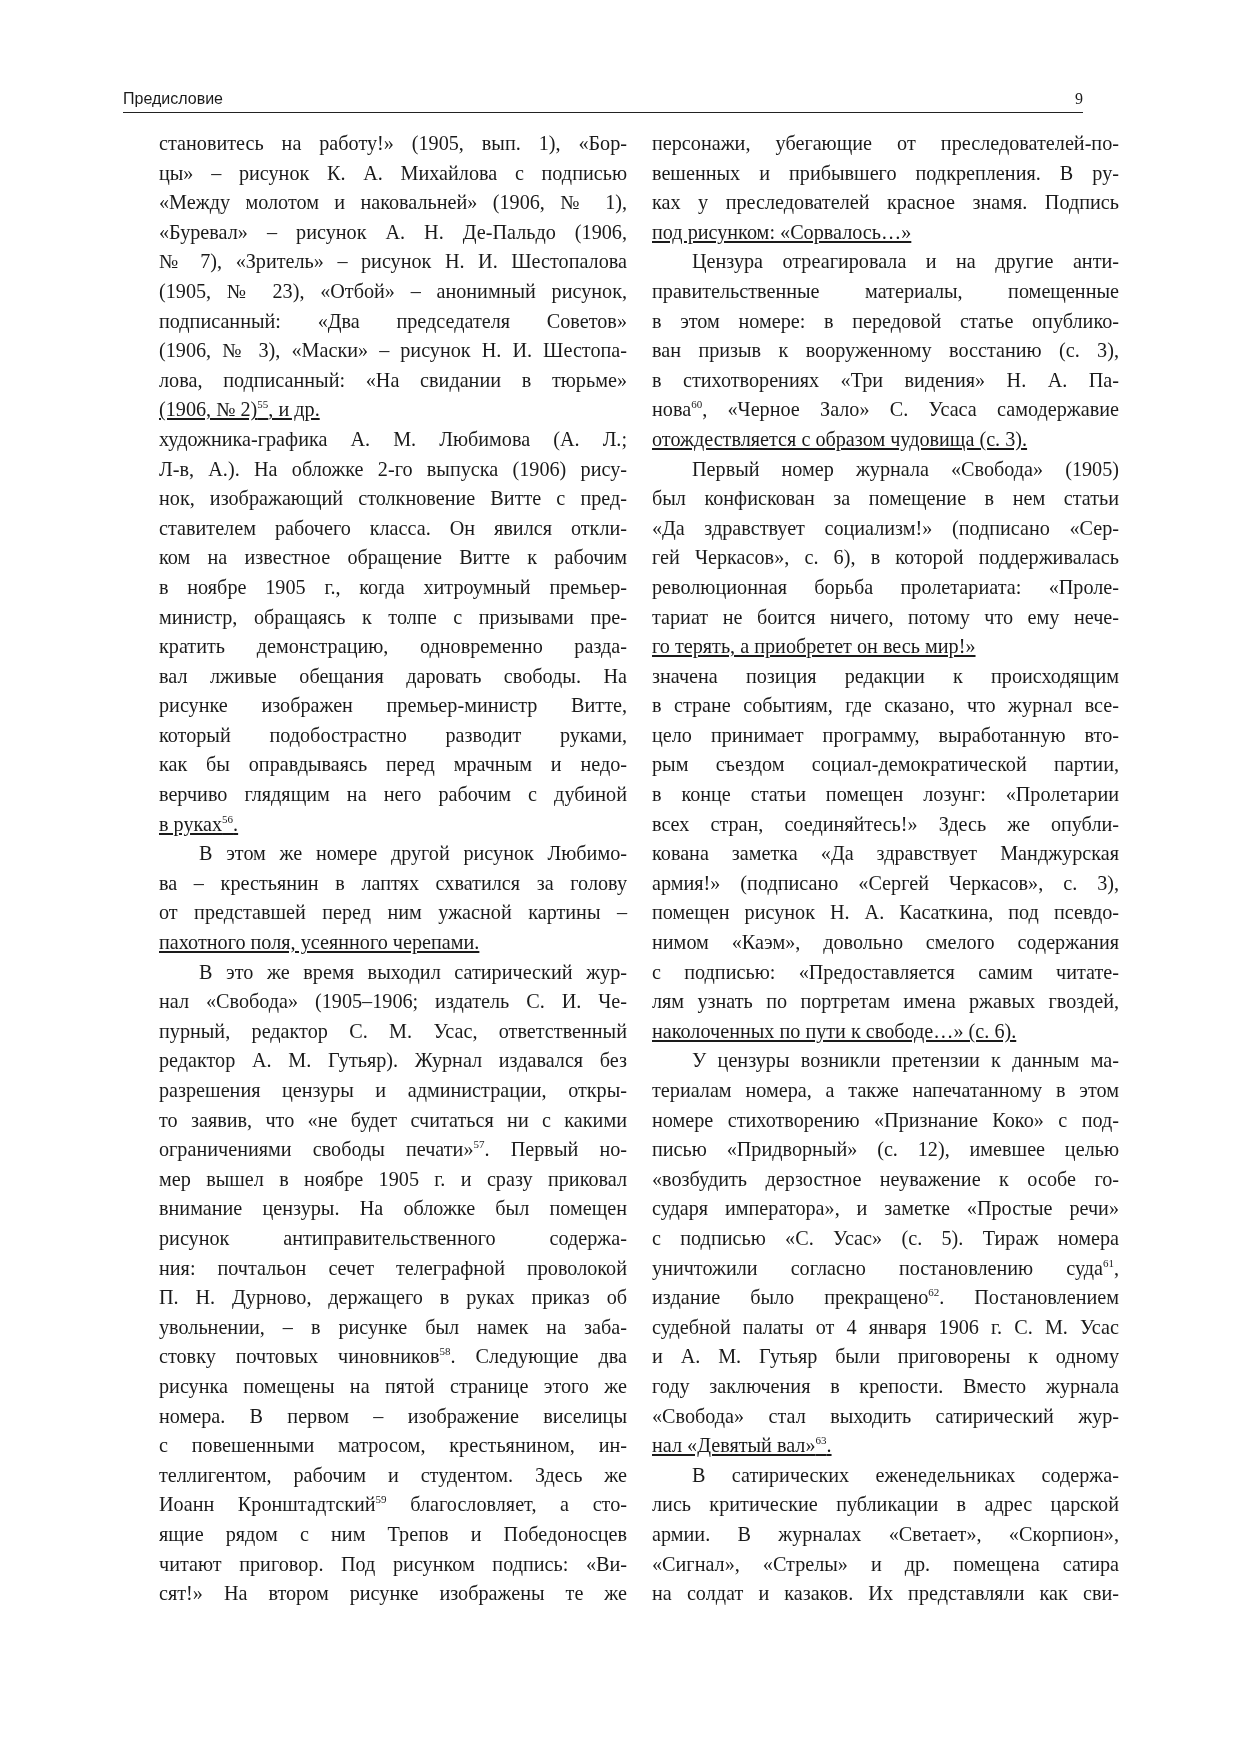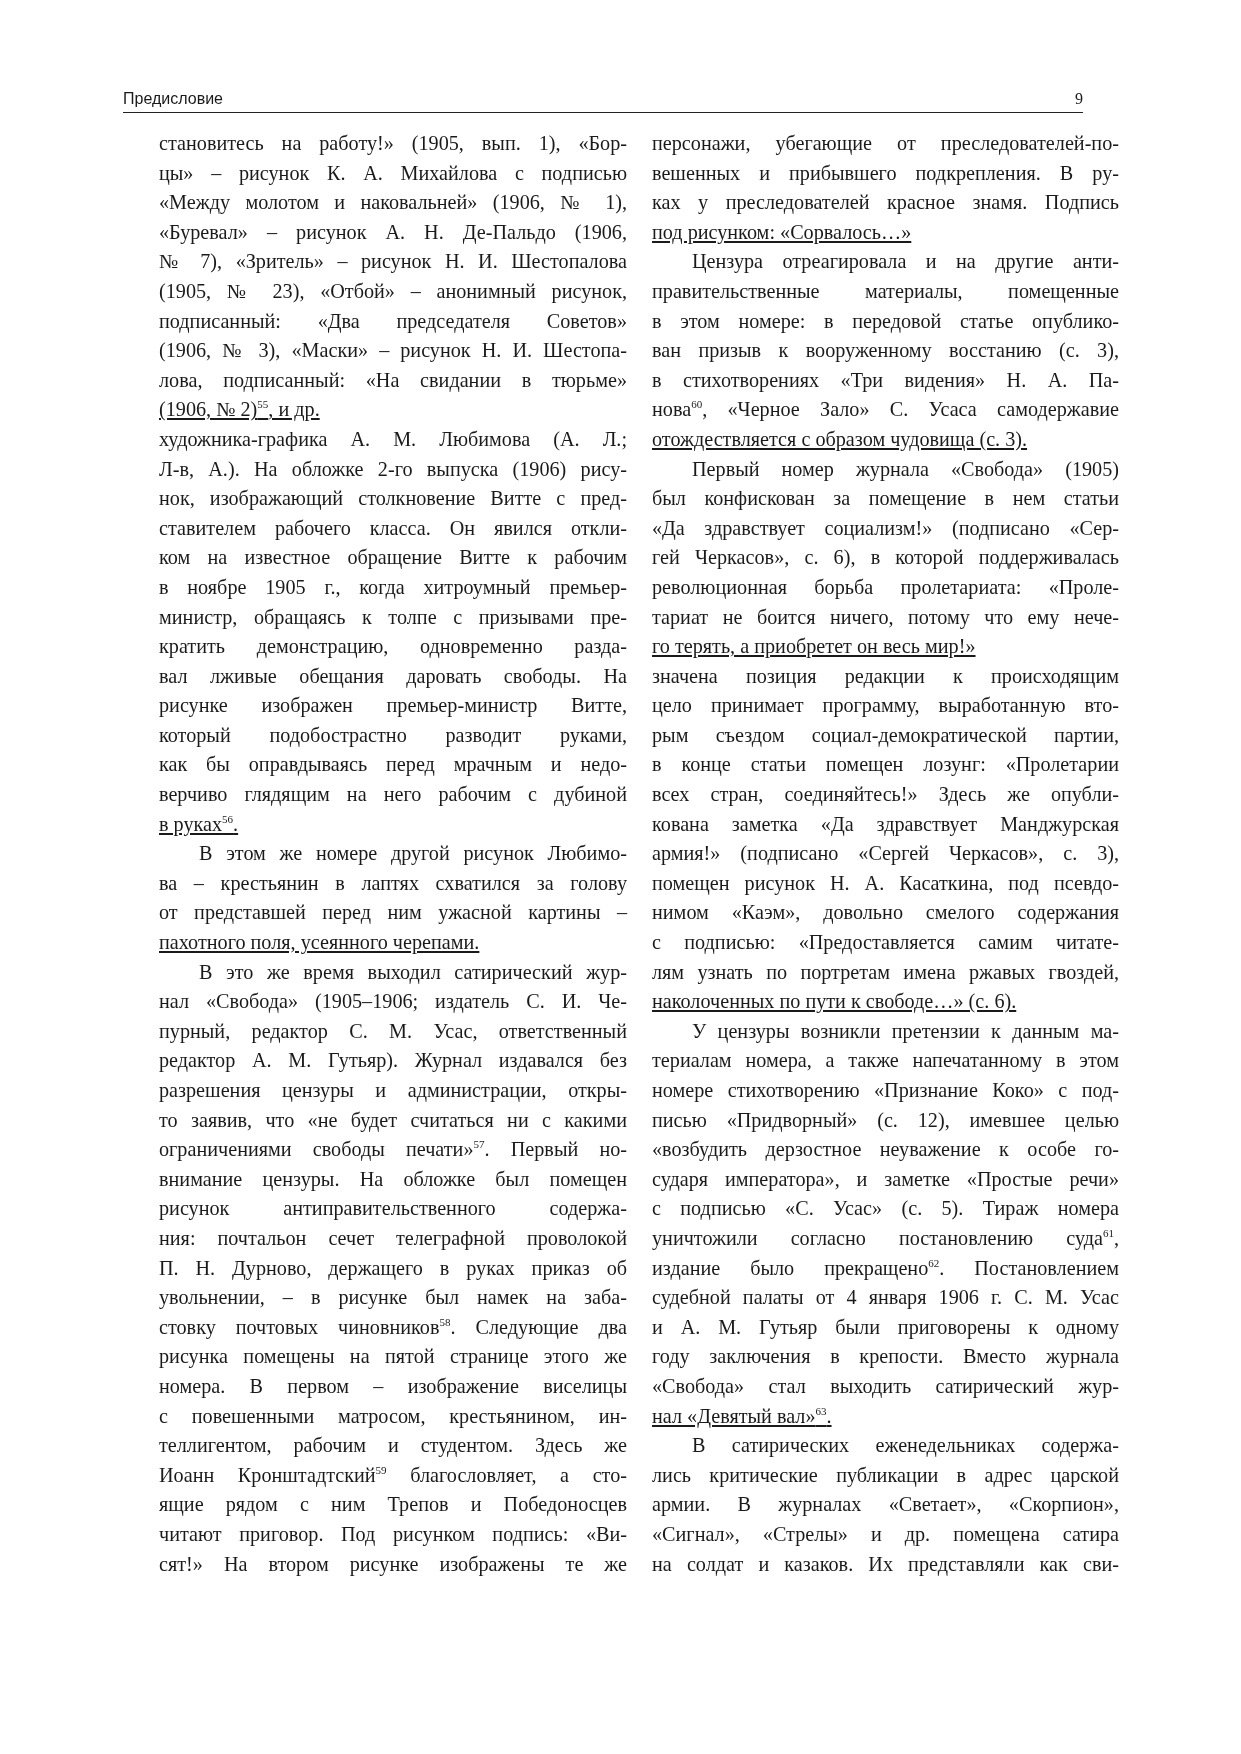--- a/index.html
+++ b/index.html
@@ -97,20 +97,21 @@
     <span class="line"><span>ва – крестьянин в лаптях схватился за голову</span></span>
     <span class="line"><span>от представшей перед ним ужасной картины –</span></span>
     <span class="line last"><span>пахотного поля, усеянного черепами.</span></span>
     <span class="line indent"><span>В это же время выходил сатирический жур-</span></span>
     <span class="line"><span>нал «Свобода» (1905–1906; издатель С. И. Че-</span></span>
     <span class="line"><span>пурный, редактор С. М. Усас, ответственный</span></span>
     <span class="line"><span>редактор А. М. Гутьяр). Журнал издавался без</span></span>
     <span class="line"><span>разрешения цензуры и администрации, откры-</span></span>
     <span class="line"><span>то заявив, что «не будет считаться ни с какими</span></span>
     <span class="line"><span>ограничениями свободы печати»</span><sup>57</sup><span>. Первый но-</span></span>
+    <span class="line"><span>мер вышел в ноябре 1905 г. и сразу приковал</span></span>
     <span class="line"><span>внимание цензуры. На обложке был помещен</span></span>
     <span class="line"><span>рисунок антиправительственного содержа-</span></span>
     <span class="line"><span>ния: почтальон сечет телеграфной проволокой</span></span>
     <span class="line"><span>П. Н. Дурново, держащего в руках приказ об</span></span>
     <span class="line"><span>увольнении, – в рисунке был намек на заба-</span></span>
     <span class="line"><span>стовку почтовых чиновников</span><sup>58</sup><span>. Следующие два</span></span>
     <span class="line"><span>рисунка помещены на пятой странице этого же</span></span>
     <span class="line"><span>номера. В первом – изображение виселицы</span></span>
     <span class="line"><span>с повешенными матросом, крестьянином, ин-</span></span>
     <span class="line"><span>теллигентом, рабочим и студентом. Здесь же</span></span>
@@ -132,20 +133,21 @@
     <span class="line"><span>нова</span><sup>60</sup><span>, «Черное Зало» С. Усаса самодержавие</span></span>
     <span class="line last"><span>отождествляется с образом чудовища (с. 3).</span></span>
     <span class="line indent"><span>Первый номер журнала «Свобода» (1905)</span></span>
     <span class="line"><span>был конфискован за помещение в нем статьи</span></span>
     <span class="line"><span>«Да здравствует социализм!» (подписано «Сер-</span></span>
     <span class="line"><span>гей Черкасов», с. 6), в которой поддерживалась</span></span>
     <span class="line"><span>революционная борьба пролетариата: «Проле-</span></span>
     <span class="line"><span>тариат не боится ничего, потому что ему нече-</span></span>
     <span class="line last"><span>го терять, а приобретет он весь мир!»</span></span>
     <span class="line"><span>значена позиция редакции к происходящим</span></span>
+    <span class="line"><span>в стране событиям, где сказано, что журнал все-</span></span>
     <span class="line"><span>цело принимает программу, выработанную вто-</span></span>
     <span class="line"><span>рым съездом социал-демократической партии,</span></span>
     <span class="line"><span>в конце статьи помещен лозунг: «Пролетарии</span></span>
     <span class="line"><span>всех стран, соединяйтесь!» Здесь же опубли-</span></span>
     <span class="line"><span>кована заметка «Да здравствует Манджурская</span></span>
     <span class="line"><span>армия!» (подписано «Сергей Черкасов», с. 3),</span></span>
     <span class="line"><span>помещен рисунок Н. А. Касаткина, под псевдо-</span></span>
     <span class="line"><span>нимом «Каэм», довольно смелого содержания</span></span>
     <span class="line"><span>с подписью: «Предоставляется самим читате-</span></span>
     <span class="line"><span>лям узнать по портретам имена ржавых гвоздей,</span></span>

